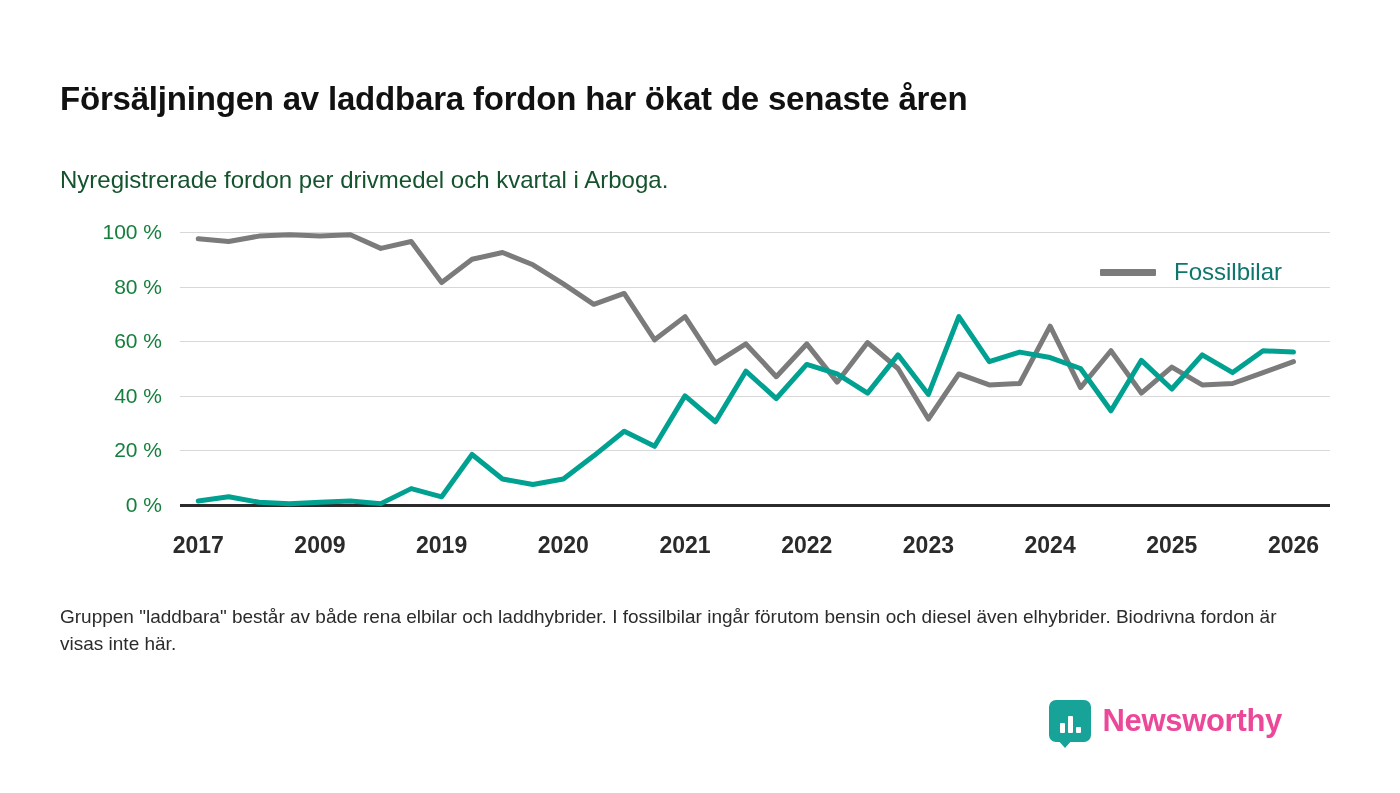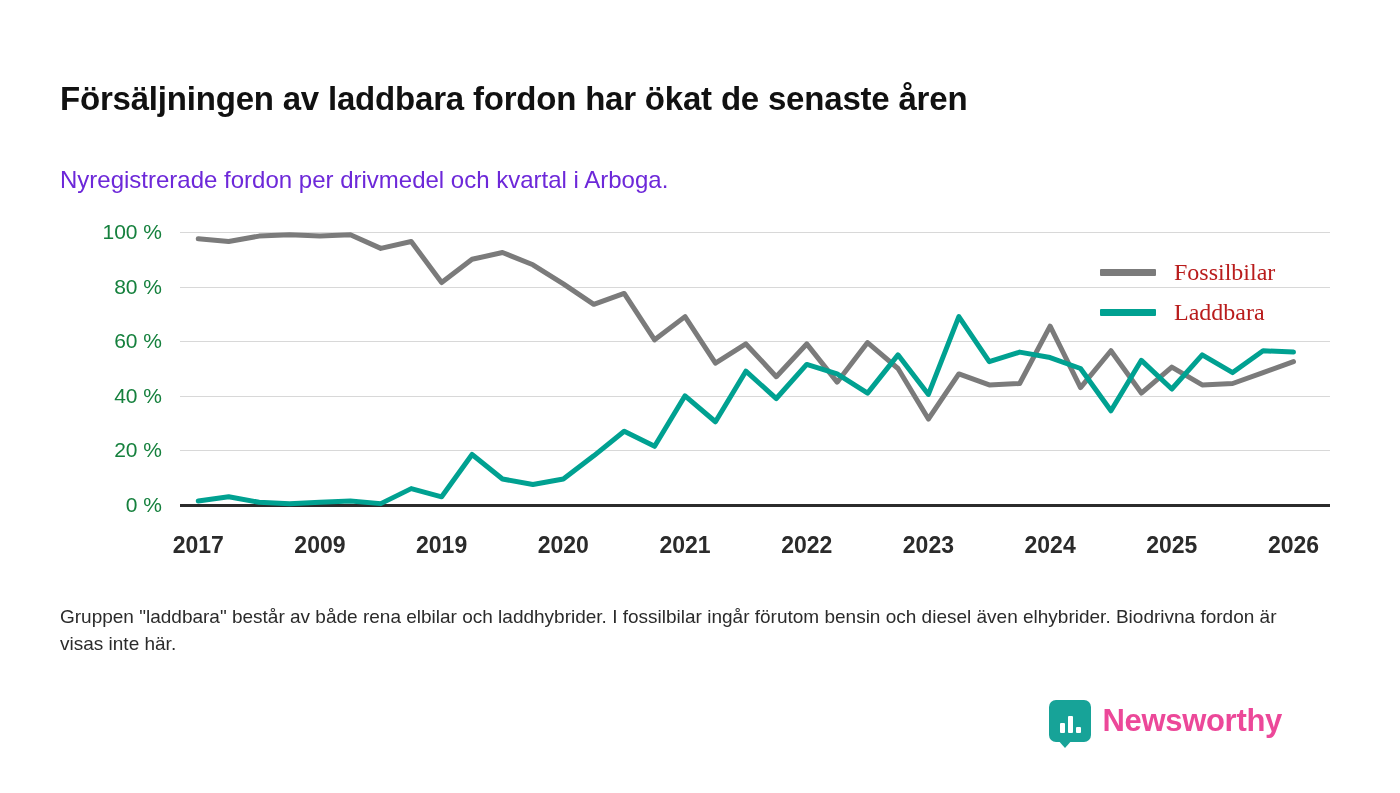--- a/index.html
+++ b/index.html
@@ -30,21 +30,21 @@
     letter-spacing: -0.2px;
     color: #111111;
     white-space: nowrap;
   }
   .subtitle {
     position: absolute;
     left: 60px;
     top: 152px;
     font-size: 24px;
     font-weight: normal;
-    color: #6d28d9;
+    color: #14532d;
     white-space: nowrap;
   }
   .chart-area {
     position: absolute;
     left: 60px;
     top: 200px;
     width: 1280px;
     height: 340px;
   }
   .plot {
@@ -105,23 +105,22 @@
     height: 40px;
   }
   .legend-swatch {
     width: 56px;
     height: 7px;
     border-radius: 1px;
     margin-right: 18px;
   }
   .legend-label {
     font-size: 24px;
-    color: #b91c1c;
-    white-space: nowrap;
-    font-family: Liberation Serif, serif;
+    color: #0f766e;
+    white-space: nowrap;
   }
   .footnote {
     position: absolute;
     left: 60px;
     top: 590px;
     width: 1230px;
     font-size: 19px;
     line-height: 1.42;
     color: #2b2b2b;
   }
@@ -203,24 +202,20 @@
           <polyline points="18.25,6.82 48.68,9.56 79.10,4.10 109.52,2.73 139.95,4.10 170.37,2.73 200.79,16.38 231.22,9.56 261.64,50.51 292.06,27.30 322.49,20.47 352.91,32.76 383.33,51.87 413.76,72.34 444.18,61.42 474.60,107.84 505.03,84.63 535.45,131.04 565.87,111.93 596.30,144.69 626.72,111.93 657.14,150.15 687.57,110.56 717.99,136.50 748.41,187.00 778.84,141.96 809.26,152.88 839.68,151.51 870.11,94.19 900.53,155.61 930.95,118.76 961.38,161.07 991.80,135.13 1022.22,152.88 1052.65,151.51 1083.07,140.59 1113.49,129.67" fill="none" stroke="#7b7b7b" stroke-width="5" stroke-linejoin="round" stroke-linecap="round"></polyline>
           <polyline points="18.25,268.90 48.68,264.81 79.10,270.27 109.52,271.63 139.95,270.27 170.37,268.90 200.79,271.63 231.22,256.62 261.64,264.81 292.06,222.50 322.49,247.06 352.91,252.53 383.33,247.06 413.76,223.86 444.18,199.29 474.60,214.31 505.03,163.80 535.45,189.74 565.87,139.23 596.30,166.53 626.72,132.41 657.14,141.96 687.57,161.07 717.99,122.85 748.41,162.44 778.84,84.63 809.26,129.67 839.68,120.12 870.11,125.58 900.53,136.50 930.95,178.81 961.38,128.31 991.80,156.98 1022.22,122.85 1052.65,140.59 1083.07,118.76 1113.49,120.12" fill="none" stroke="#00a191" stroke-width="5" stroke-linejoin="round" stroke-linecap="round"></polyline>
         </svg>
       </div>
 
     <div class="legend">
       <div class="legend-row">
         <div class="legend-swatch" style="background:#7b7b7b"></div>
         <div class="legend-label">Fossilbilar</div>
       </div>
-      <div class="legend-row">
-        <div class="legend-swatch" style="background:#00a191"></div>
-        <div class="legend-label">Laddbara</div>
-      </div>
     </div>
   </div>
 
   <div class="footnote">Gruppen "laddbara" består av både rena elbilar och laddhybrider. I fossilbilar ingår förutom bensin och diesel även elhybrider. Biodrivna fordon är visas inte här.</div>
 
   <div class="brand">
     <div class="brand-mark" style="background:#17a398">
       <div class="bar" style="height:10px"></div>
       <div class="bar" style="height:17px"></div>
       <div class="bar" style="height:6px"></div>

